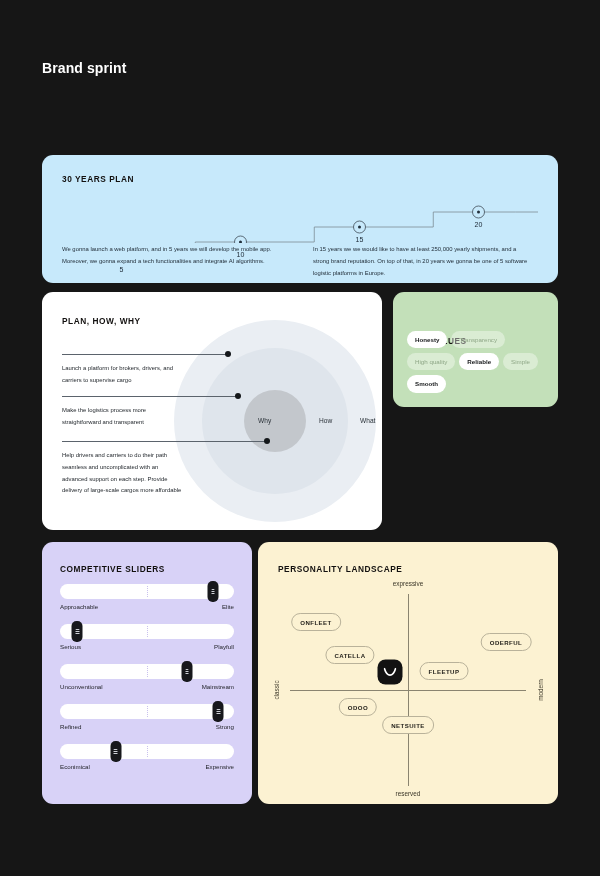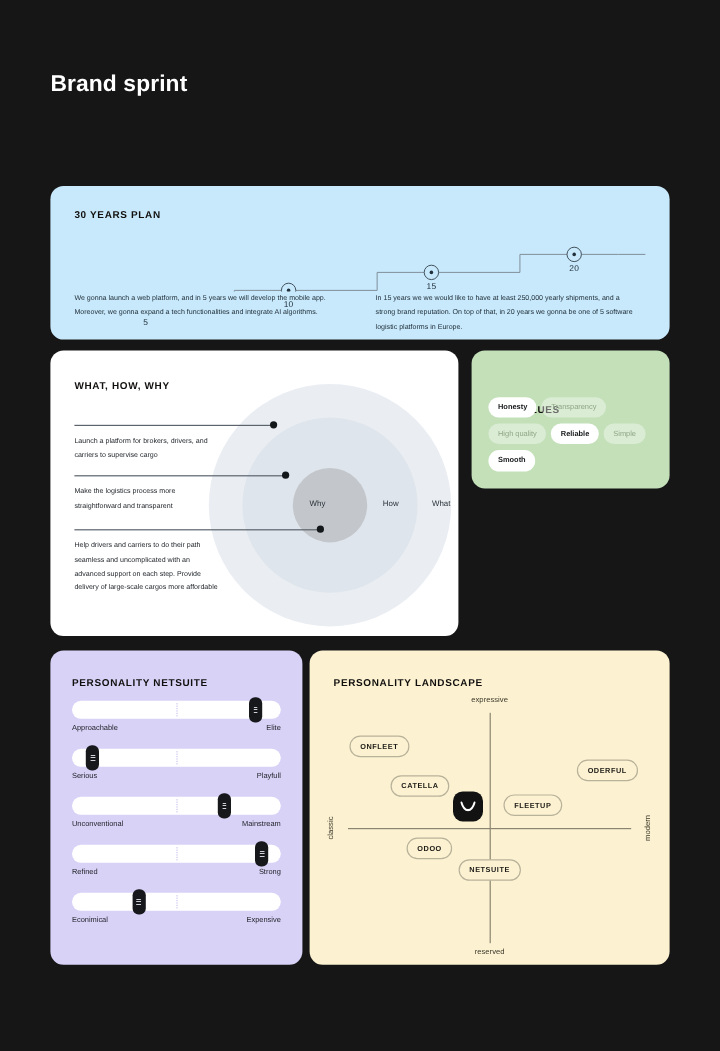--- a/index.html
+++ b/index.html
@@ -7,21 +7,21 @@
     width: 600px; height: 876px;
     background: #111111;
     font-family: "Liberation Sans", sans-serif;
     overflow: hidden;
   }
   .page { position: relative; width: 600px; height: 876px; background: #161616; }
 
   
   .header { position: absolute; left: 42px; top: 52px; width: 516px; display: flex; }
   .hdr-title {
-    color: #ffffff; font-size: 19px; font-weight: 700; letter-spacing: .1px;
+    color: #ffffff; font-size: 14px; font-weight: 700; letter-spacing: .1px;
     width: 258px; padding-top: 8px;
   }
   .hdr-desc { color: #dcdcdc; font-size: 7.4px; line-height: 1.85; width: 258px; }
 
   
   .card { position: absolute; border-radius: 11px; }
   .card-title {
     font-size: 8.3px; font-weight: 700; letter-spacing: .55px; color: #12100f;
   }
 
@@ -153,21 +153,21 @@
           <div class="tl-label" style="left: 416.5px; top: 26px;">20</div>
         </div>
     </div>
     <div class="tl-texts">
       <p>We gonna launch a web platform, and in 5 years we will develop the mobile app. Moreover, we gonna expand a tech functionalities and integrate AI algorithms.</p>
       <p>In 15 years we we would like to have at least 250,000 yearly shipments, and a strong brand reputation. On top of that, in 20 years we gonna be one of 5 software logistic platforms in Europe.</p>
     </div>
   </div>
 
   <div class="card" id="c-whw">
-    <div class="card-title">WHAT, HOW, WHY</div>
+    <div class="card-title">PLAN, HOW, WHY</div>
     <div class="whw-rings">
       <div class="ring ring-o"></div>
       <div class="ring ring-m"></div>
       <div class="ring ring-i"></div>
       <div class="ring-lbl lbl-why">Why</div>
       <div class="ring-lbl lbl-how">How</div>
       <div class="ring-lbl lbl-what">What</div>
     </div>
     <div id="whw-items">
         <div class="whw-item" style="top: 58px;">
@@ -201,21 +201,21 @@
         <div class="chip off">Transparency</div>
         <div class="chip off">High quality</div>
         <div class="chip on">Reliable</div>
         <div class="chip off">Simple</div>
         <div class="chip on">Smooth</div>
       </div>
   </div>
 
 
   <div class="card" id="c-sliders">
-    <div class="card-title">PERSONALITY NETSUITE</div>
+    <div class="card-title">COMPETITIVE SLIDERS</div>
     <div class="sliders" id="sliders-list">
         <div class="slider-row">
           <div class="track">
             <div class="mid"></div>
             <div class="thumb" style="left:88%">
               <span></span>
             </div>
           </div>
           <div class="sl-labels">
             <span>Approachable</span>

